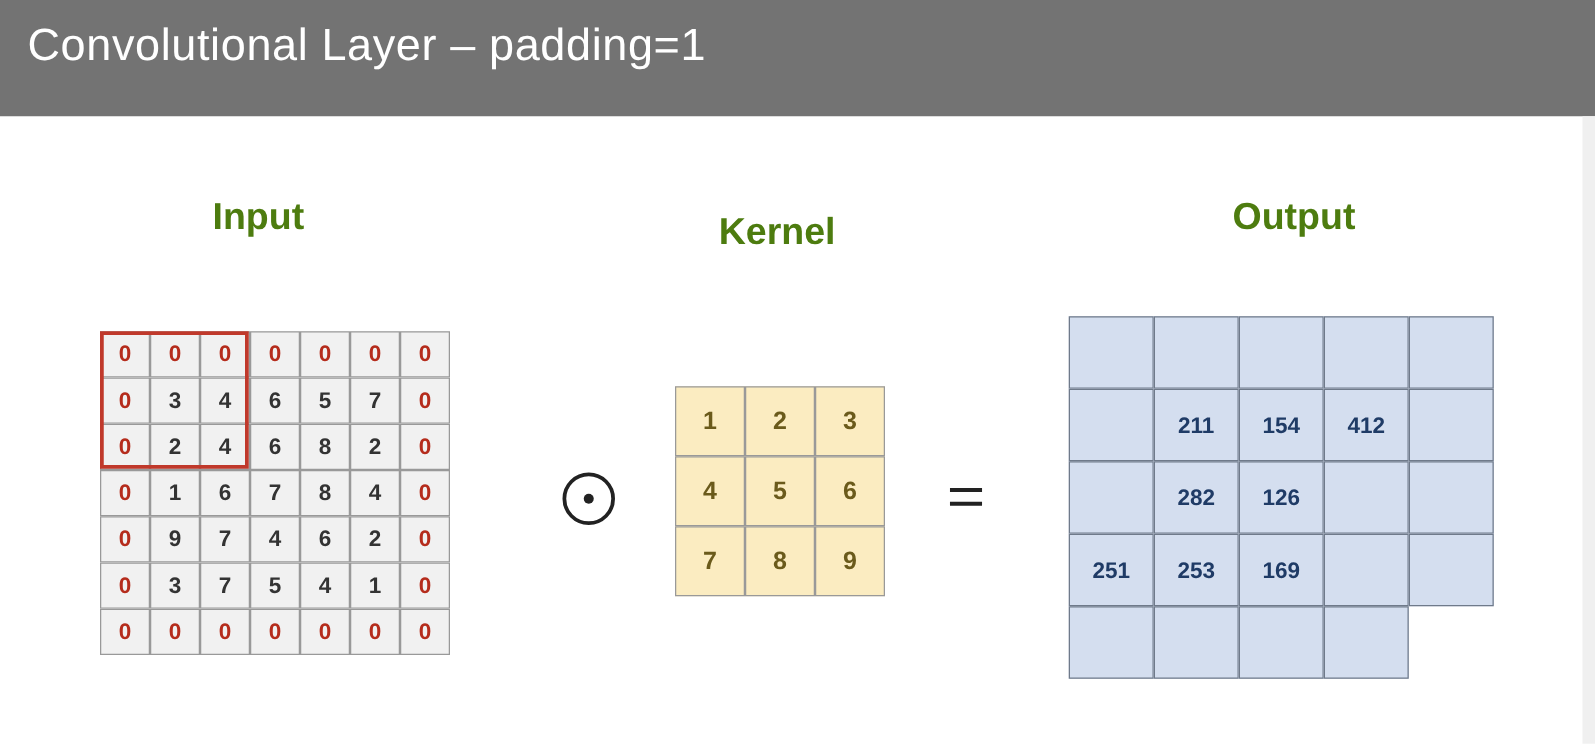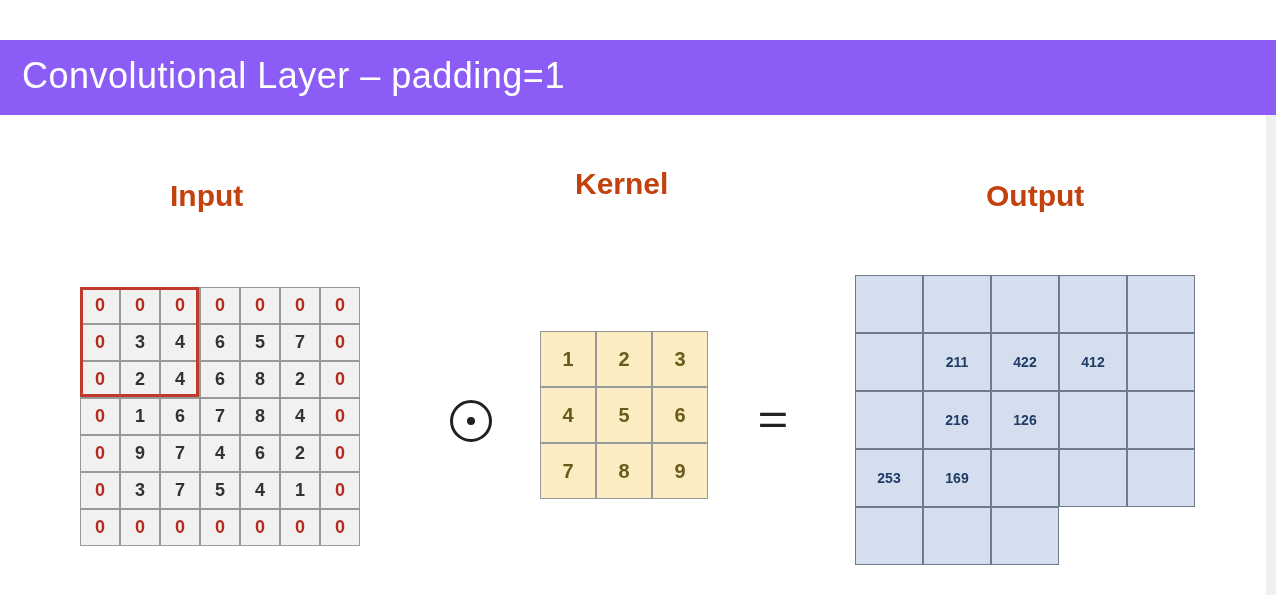--- a/index.html
+++ b/index.html
@@ -7,38 +7,37 @@
     padding: 0;
     width: 1276px;
     height: 595px;
     background: #ffffff;
     font-family: "Segoe UI", "Helvetica Neue", Arial, sans-serif;
     color: #333;
     overflow: hidden;
     position: relative;
   }
   .title-bar {
-    background: #8b5cf6;
+    background: #737373;
     color: #ffffff;
     font-size: 36px;
     font-weight: 300;
-    padding: 15px 22px 18px 22px;
+    padding: 15px 22px 36px 22px;
     letter-spacing: 0.5px;
-    margin-top: 40px;
   }
   .content {
     position: relative;
     width: 100%;
     height: calc(100% - 74px);
   }
   .label {
     position: absolute;
     font-size: 30px;
     font-weight: 600;
-    color: #c2410c;
+    color: #4d7c0f;
   }
   
   .input-wrap {
     position: absolute;
     left: 80px;
     top: 172px;
   }
   .in-grid {
     display: grid;
     grid-template-columns: repeat(7, 40px);
@@ -125,42 +124,42 @@
   }
   .out-grid {
     display:grid;
     grid-template-columns: repeat(5, 68px);
     grid-auto-rows: 58px;
   }
   .ocell {
     border: 1px solid #6f7a8a;
     background: #d4deef;
     color: #1f3b66;
-    font-size: 14px;
+    font-size: 18px;
     font-weight: 600;
     display:flex;align-items:center;justify-content:center;
     box-sizing: border-box;
   }
   
   .scroll-track {
     position:absolute;
     right:0; top:0;
     width:10px; height:100%;
     background:#f0f0f0;
   }
 </style>
 </head>
 <body>
 
 <div class="title-bar">Convolutional Layer – padding=1</div>
 
 <div class="content">
 
   <div class="label" style="left:170px;top:64px;">Input</div>
-  <div class="label" style="left:575px;top:52px;">Kernel</div>
+  <div class="label" style="left:575px;top:76px;">Kernel</div>
   <div class="label" style="left:986px;top:64px;">Output</div>
 
   <div class="input-wrap">
     <div class="in-grid" id="in-grid">
         <div class="cell pad">0</div>
         <div class="cell pad">0</div>
         <div class="cell pad">0</div>
         <div class="cell pad">0</div>
         <div class="cell pad">0</div>
         <div class="cell pad">0</div>
@@ -231,28 +230,29 @@
 
   <div class="output-wrap">
     <div class="out-grid" id="out-grid">
         <div class="ocell"></div>
         <div class="ocell"></div>
         <div class="ocell"></div>
         <div class="ocell"></div>
         <div class="ocell"></div>
         <div class="ocell"></div>
         <div class="ocell">211</div>
-        <div class="ocell">422</div>
+        <div class="ocell">154</div>
         <div class="ocell">412</div>
         <div class="ocell"></div>
         <div class="ocell"></div>
-        <div class="ocell">216</div>
+        <div class="ocell">282</div>
         <div class="ocell">126</div>
         <div class="ocell"></div>
         <div class="ocell"></div>
+        <div class="ocell">251</div>
         <div class="ocell">253</div>
         <div class="ocell">169</div>
         <div class="ocell"></div>
         <div class="ocell"></div>
         <div class="ocell"></div>
         <div class="ocell"></div>
         <div class="ocell"></div>
         <div class="ocell"></div>
       </div>
   </div>

